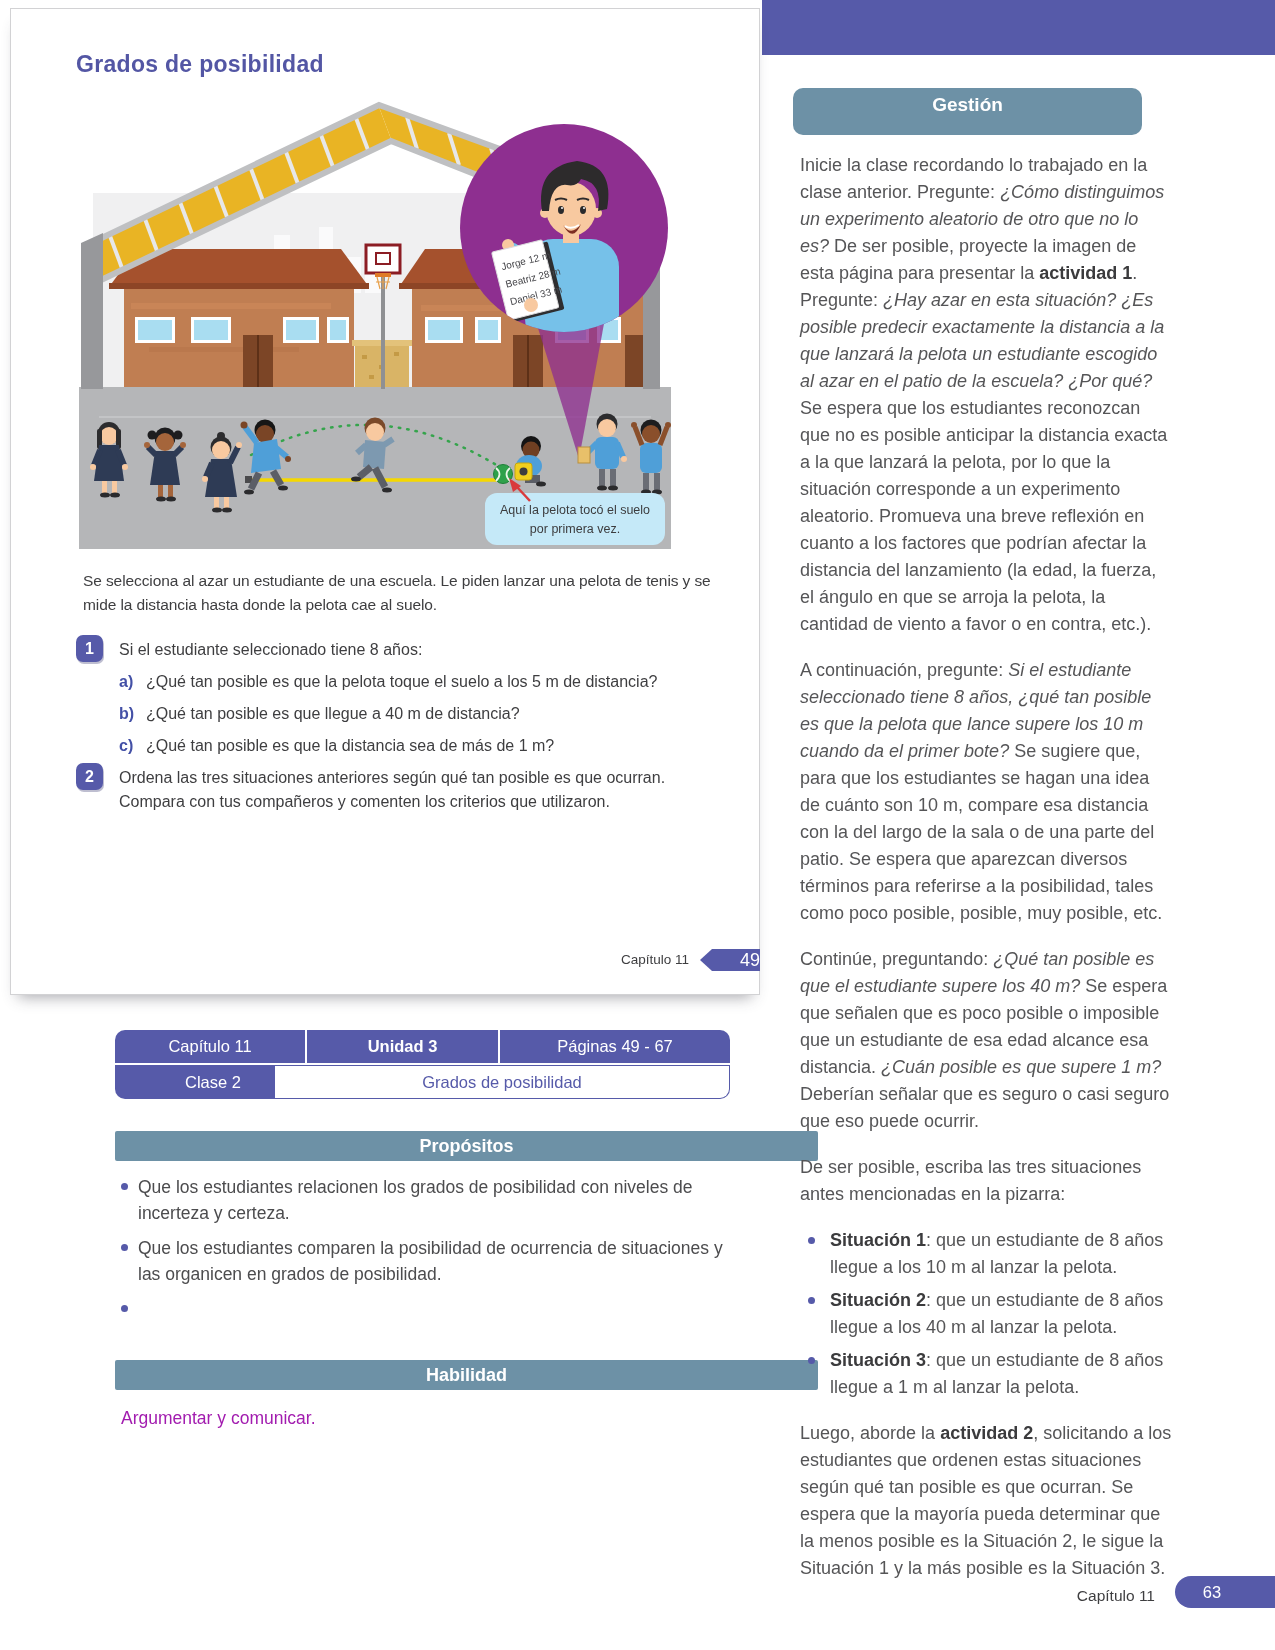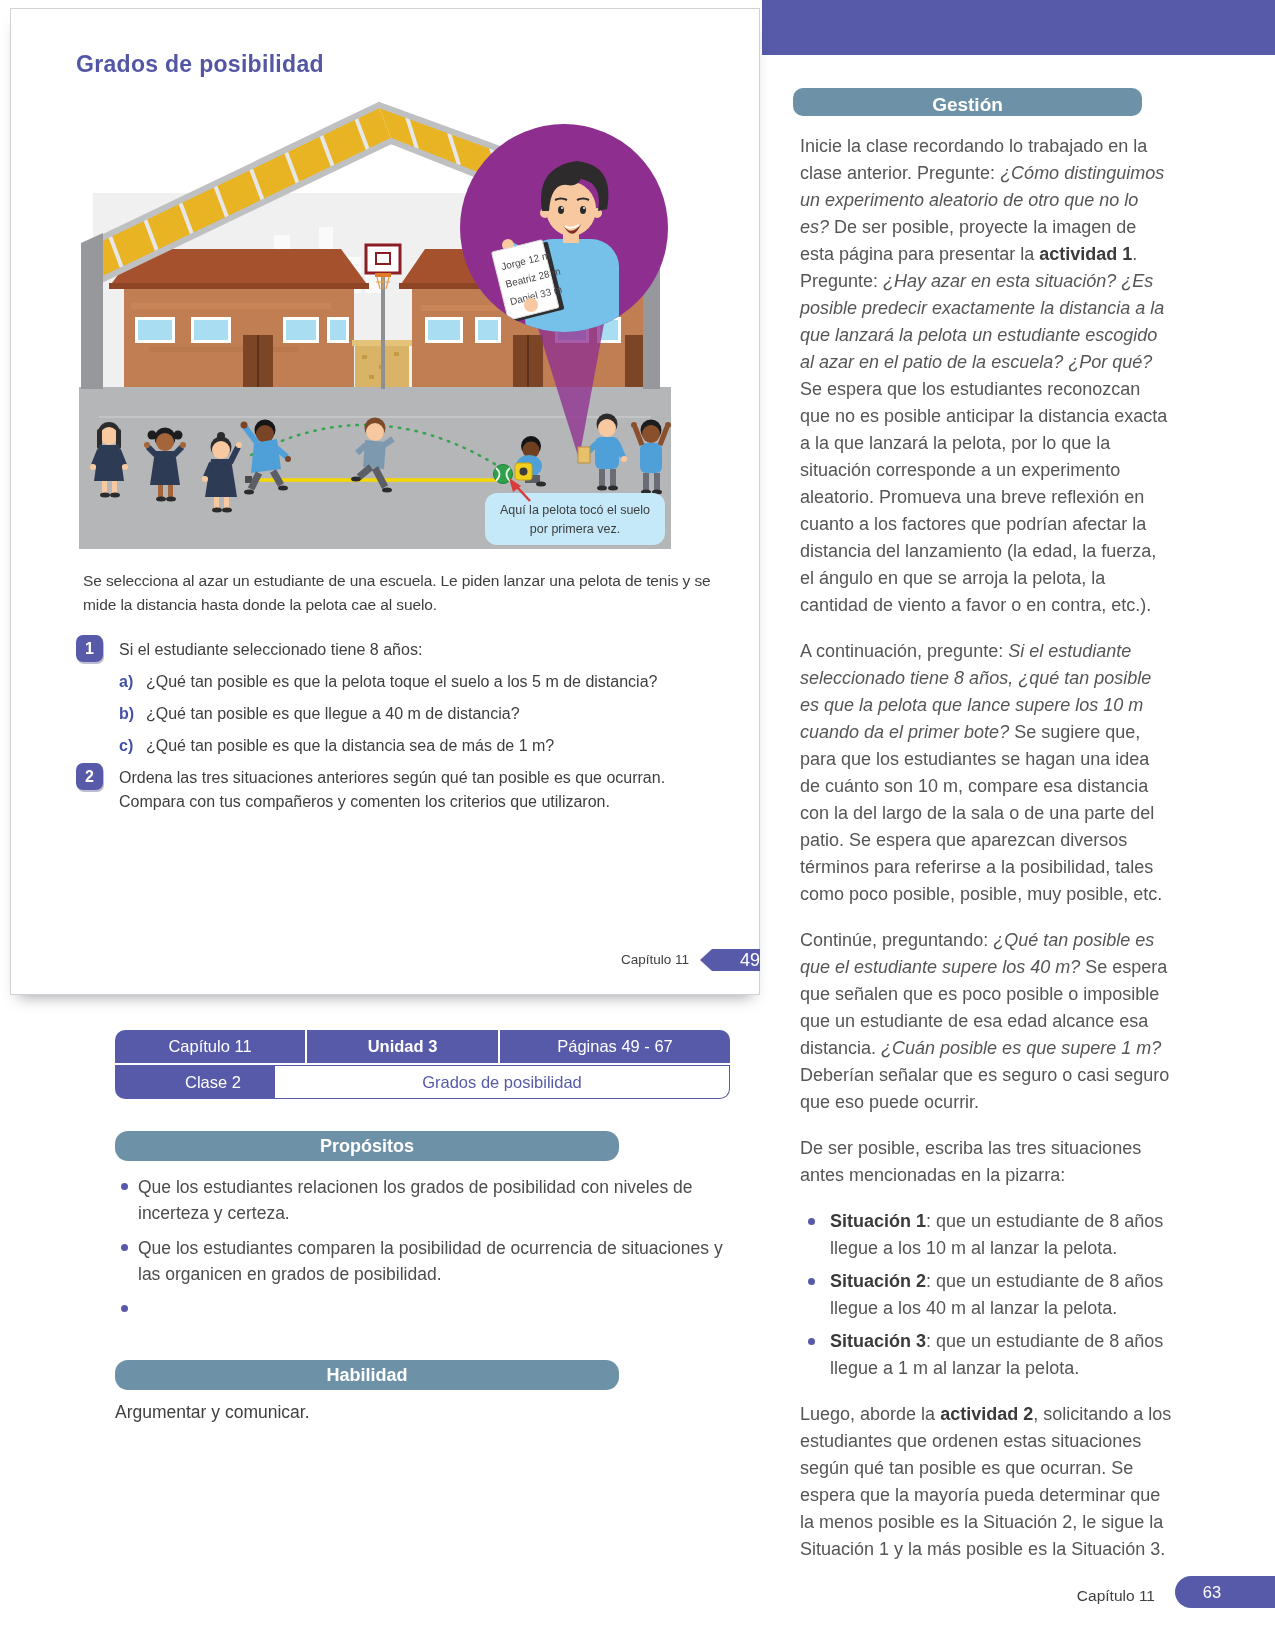--- a/index.html
+++ b/index.html
@@ -38,31 +38,31 @@
   .it-c1{width:190px;border-top-left-radius:10px;margin-right:2px;}
   .it-c2{width:191px;margin-right:2px;font-weight:bold;}
   .it-c3{flex:1;border-top-right-radius:10px;}
   .it-row2{display:flex;height:34px;margin-top:2px;}
   .it-class{width:124px;background:#565aa9;color:#fff;font-size:16.5px;display:flex;align-items:center;
             justify-content:center;border-bottom-left-radius:10px;padding-left:36px;}
   .it-topic{flex:1;border:1.5px solid #565aa9;border-left:none;border-bottom-right-radius:10px;
             color:#565aa9;font-size:16.5px;display:flex;align-items:center;justify-content:center;background:#fff;}
 
   
-  .bar{position:absolute;left:115px;width:504px;height:30px;background:#6d91a6;border-radius:13px;
+  .bar{position:absolute;left:115px;width:703px;height:30px;background:#6d91a6;border-radius:2px;
        color:#fff;font-weight:bold;font-size:18px;text-align:center;line-height:30px;}
   .propositos-bar{top:1131px;} .habilidad-bar{top:1360px;}
   .prop-list{position:absolute;left:115px;top:1174px;width:625px;margin:0;padding:0;list-style:none;}
   .prop-list li{position:relative;padding-left:23px;margin-bottom:9px;font-size:17.5px;line-height:26px;color:#4c4c4e;}
   .dot{position:absolute;left:6px;top:9px;width:7px;height:7px;border-radius:50%;background:#565aa9;}
-  .hab-text{position:absolute;left:115px;top:1402px;margin:0;font-size:17.5px;color:#404040;}
+  .hab-text{position:absolute;left:115px;top:1402px;margin:6px;font-size:17.5px;color:#a21caf;}
 
   
   .gestion{position:absolute;left:793px;top:88px;width:380px;}
-  .gestion-bar{width:349px;height:28px;line-height:34px;background:#6d91a6;border-radius:10px;
+  .gestion-bar{width:349px;height:47px;line-height:34px;background:#6d91a6;border-radius:10px;
                color:#fff;font-weight:bold;font-size:19px;text-align:center;}
   .g-body{margin:17px 0 0 7px;width:372px;font-size:18px;line-height:27px;color:#555557;}
   .g-body p{margin:0 0 19px;}
   .ri{font-style:italic;}
   .rb{font-weight:bold;color:#3b3b3d;}
   .g-list{list-style:none;margin:0 0 19px;padding:0;}
   .g-list li{position:relative;padding-left:30px;margin-bottom:6px;}
   .g-list .dot{left:8px;top:10px;}
 
   

